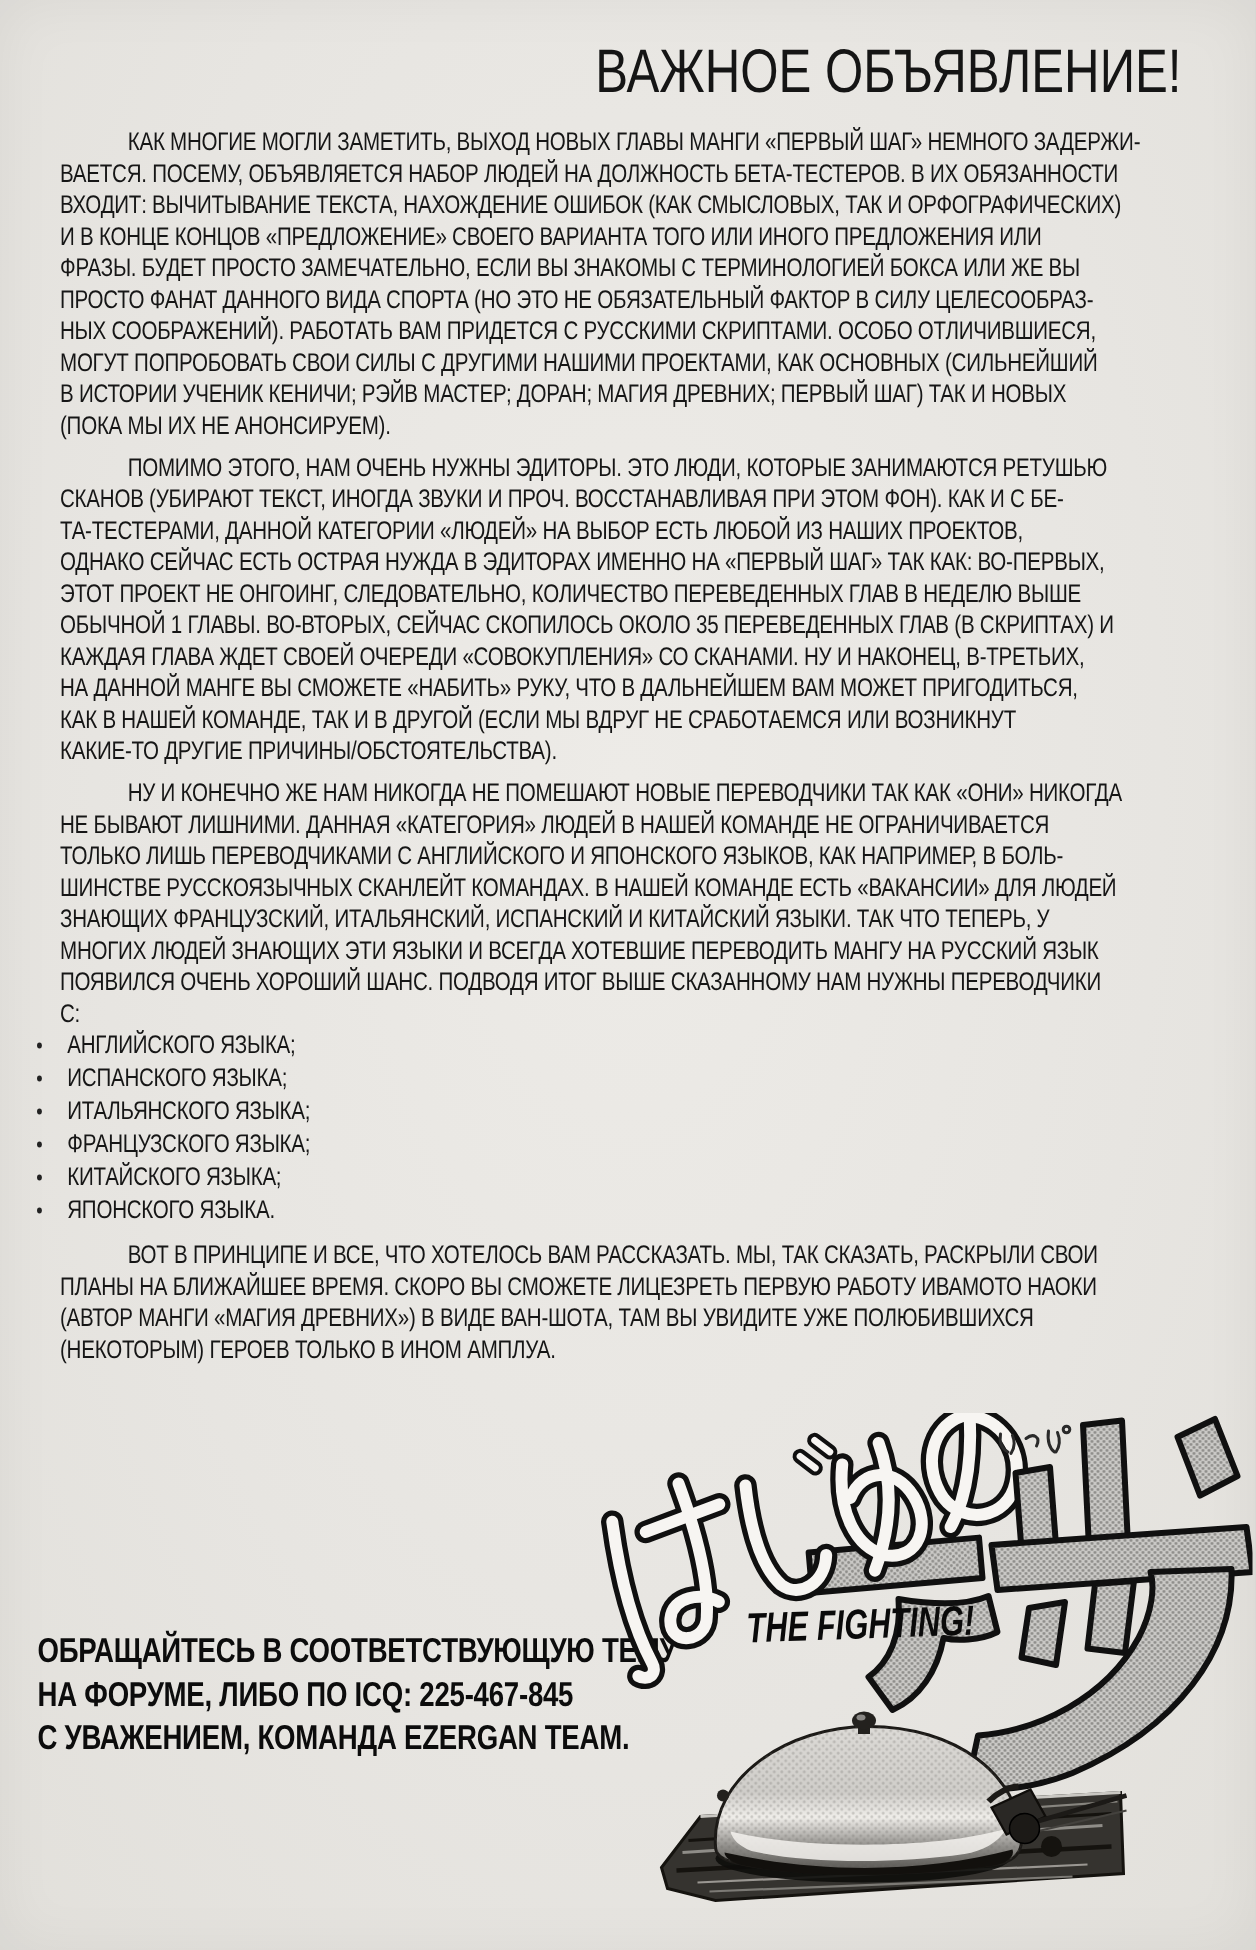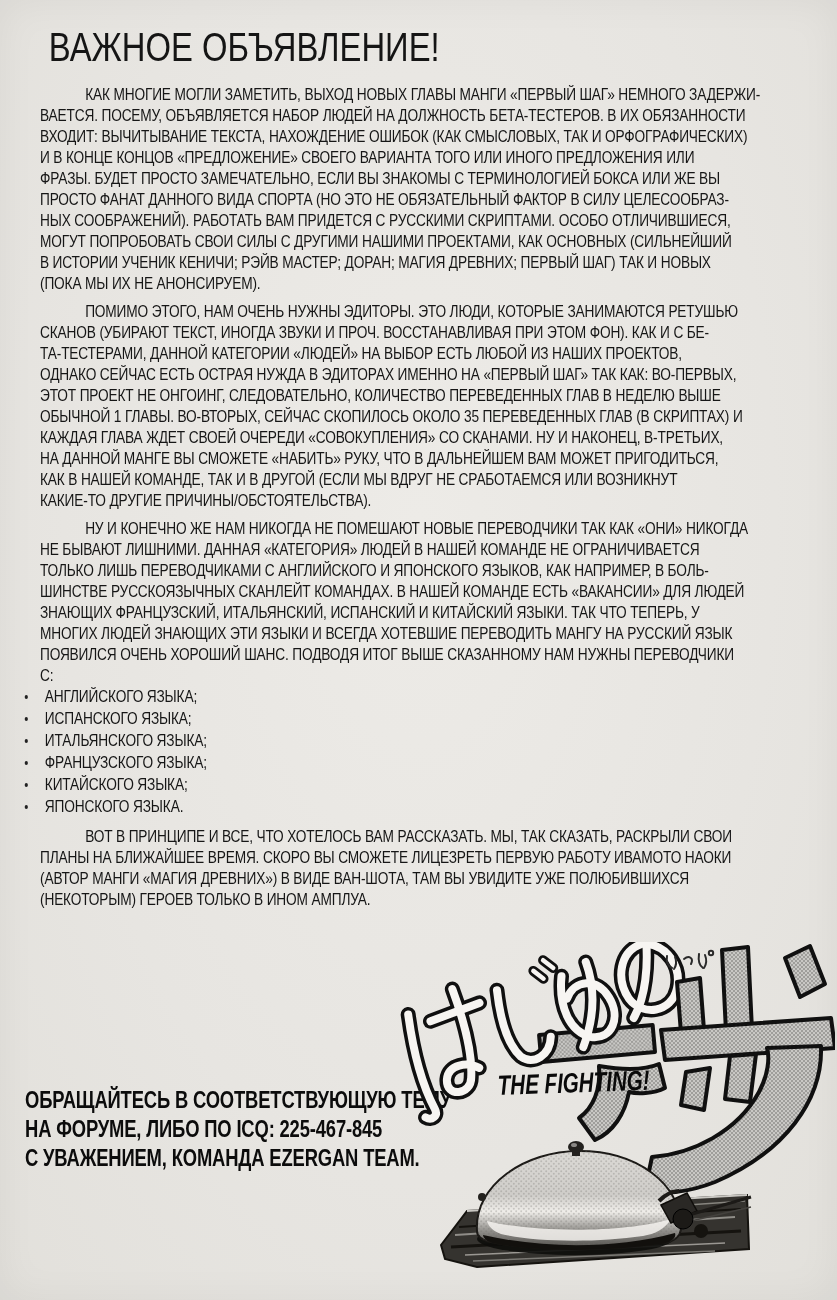--- a/index.html
+++ b/index.html
@@ -7,21 +7,21 @@
     position:relative;
     width:837px;height:1300px;
     margin:0 auto;
     background:#e9e7e3;
     background-image:radial-gradient(ellipse at 50% 40%, #edebe7 0%, #e7e5e1 60%, #e2e0db 100%);
     overflow:hidden;
     font-family:"Liberation Sans","DejaVu Sans",sans-serif;
     color:#1a1a1a;
     box-shadow:inset 0 0 40px rgba(0,0,0,0.05);
   }
-  .title-wrap{position:absolute;top:24px;left:0;width:837px;text-align:left;}
+  .title-wrap{position:absolute;top:24px;left:0;width:837px;text-align:right;}
   .title{
     display:inline-block;
     font-size:41px;font-weight:400;letter-spacing:0px;color:#151515;
     transform:scaleX(0.8);
     white-space:nowrap;
   }
   .body-text{
     position:absolute;left:40px;top:84px;width:960px;
     transform:scaleX(0.806);transform-origin:0 0;
     font-size:17px;line-height:21px;letter-spacing:-0.2px;color:#161616;

